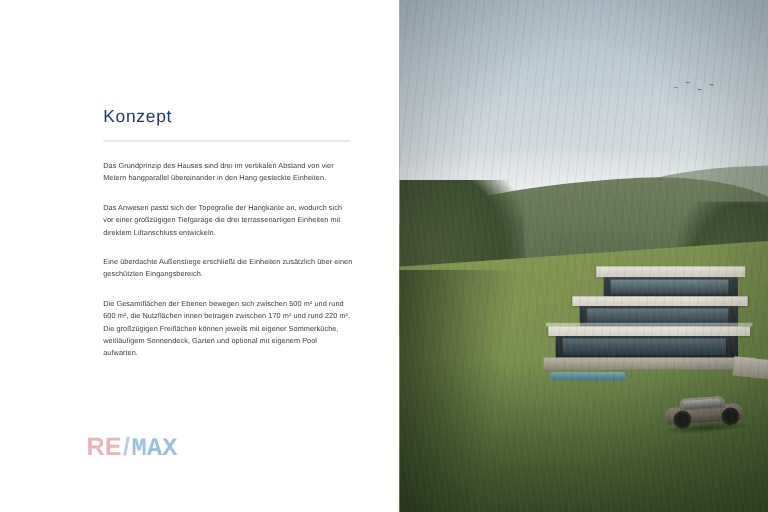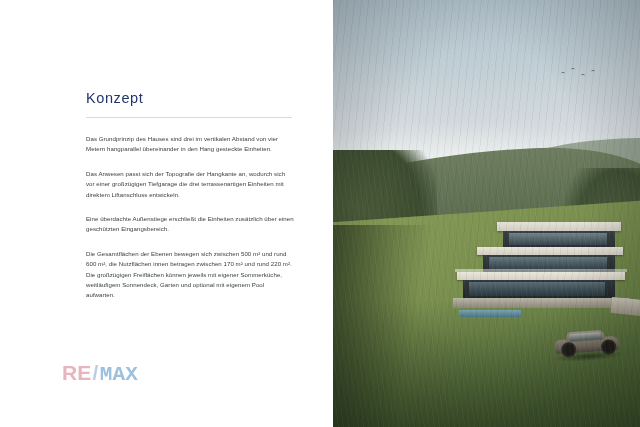--- a/index.html
+++ b/index.html
@@ -57,21 +57,21 @@
     color: #3c4043;
     letter-spacing: 0.05px;
     text-align: left;
   }
   .body-copy p:last-child {
     margin-bottom: 0;
   }
   
   .logo {
     position: absolute;
-    left: 62px;
+    left: 72px;
     top: 362px;
     display: flex;
     align-items: baseline;
     font-size: 21px;
     font-weight: 700;
     letter-spacing: 0.2px;
     line-height: 1;
   }
   .logo .re {
     color: #e8b5bd;

